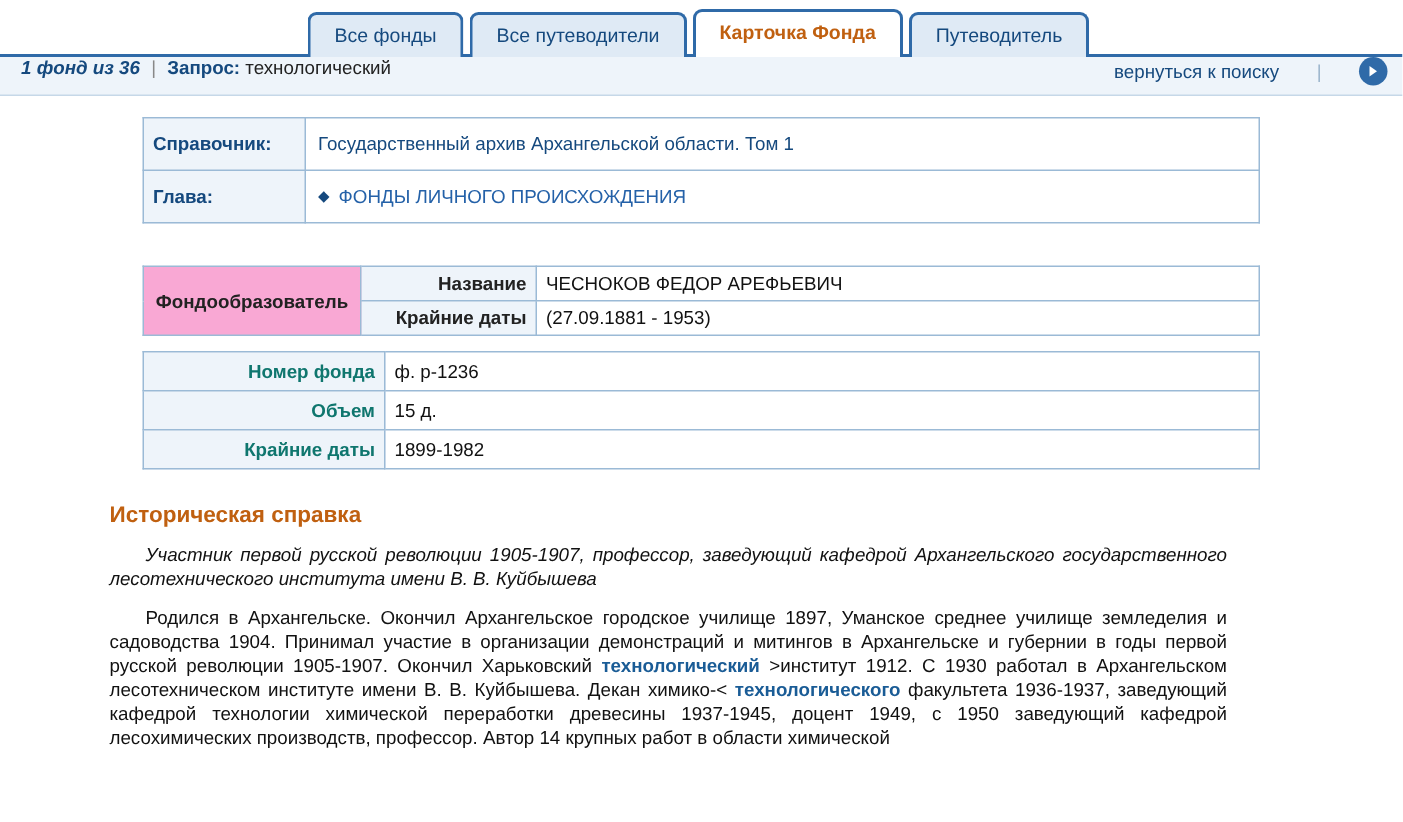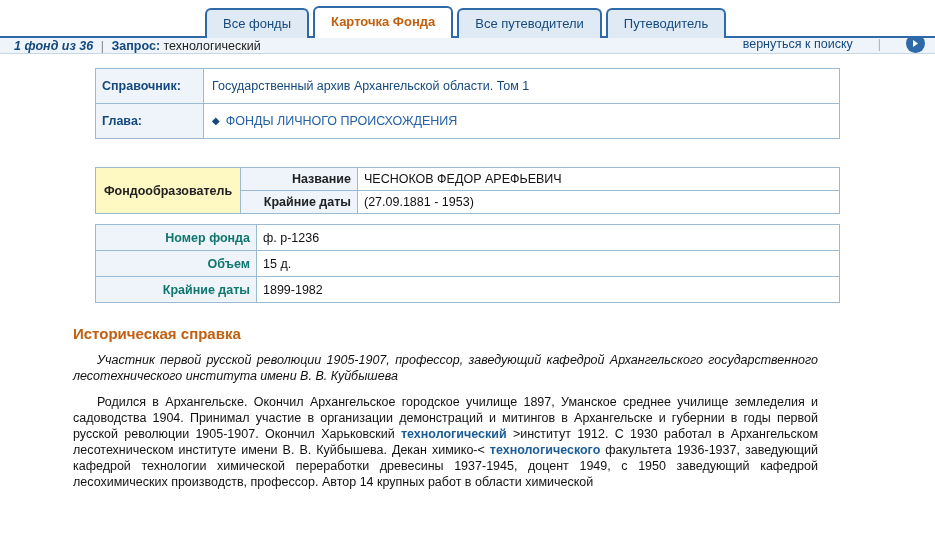--- a/index.html
+++ b/index.html
@@ -45,25 +45,25 @@
   }
   .tab.active {
     background: #ffffff;
     color: #c06010;
     font-weight: bold;
     padding-bottom: 9px;
   }
 
   
   .queryline {
-    height: 16px;
+    height: 26px;
     background: #eef4fa;
     border-bottom: 1px solid #c6d8e8;
     display: flex;
-    align-items: flex-end;
+    align-items: flex-start;
     padding: 0 10px 0 14px;
     font-size: 12.5px;
     box-sizing: border-box;
   }
   .q-left { color: #333; }
   .q-count { color: #15497e; font-weight: bold; font-style: italic; }
   .q-sep { color: #888; margin: 0 4px; }
   .q-label { color: #15497e; font-weight: bold; }
   .q-value { color: #222; }
   .q-right {
@@ -120,21 +120,21 @@
   .bullet { color: #15497e; font-size: 10px; margin-right: 6px; vertical-align: 1px; }
   .chap-link { color: #2461a8; text-decoration: none; cursor: pointer; }
 
   .gap { height: 28px; }
   .gap-sm { height: 10px; }
 
   
   .tbl-founder { width: 745px; margin-left: 90px; }
   .tbl-founder td.grp {
     width: 132px;
-    background: #fef9c3;
+    background: #f9a8d4;
     text-align: center;
     font-weight: bold;
     color: #222;
     font-size: 12.5px;
   }
   .tbl-founder td.lbl2 {
     width: 104px;
     background: #eef4fa;
     text-align: right;
     font-weight: bold;
@@ -181,22 +181,22 @@
     text-indent: 24px;
   }
   .hl { font-weight: bold; color: #1a5c96; }
 </style>
 </head>
 <body>
 
 <div class="tabbar">
   <div class="tabs">
     <div class="tab">Все фонды</div>
+    <div class="tab">Все путеводители</div>
     <div class="tab active">Карточка Фонда</div>
-    <div class="tab">Все путеводители</div>
     <div class="tab">Путеводитель</div>
   </div>
 </div>
 
 <div class="queryline">
   <span class="q-left">
     <span class="q-count">1 фонд из 36</span>
     <span class="q-sep">|</span>
     <span class="q-label">Запрос:</span>
     <span class="q-value">технологический</span>

